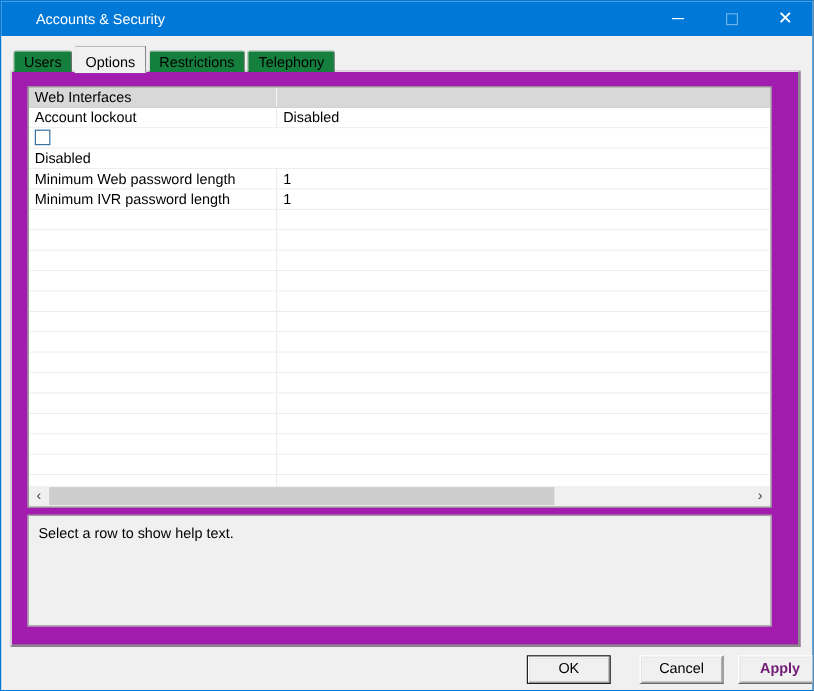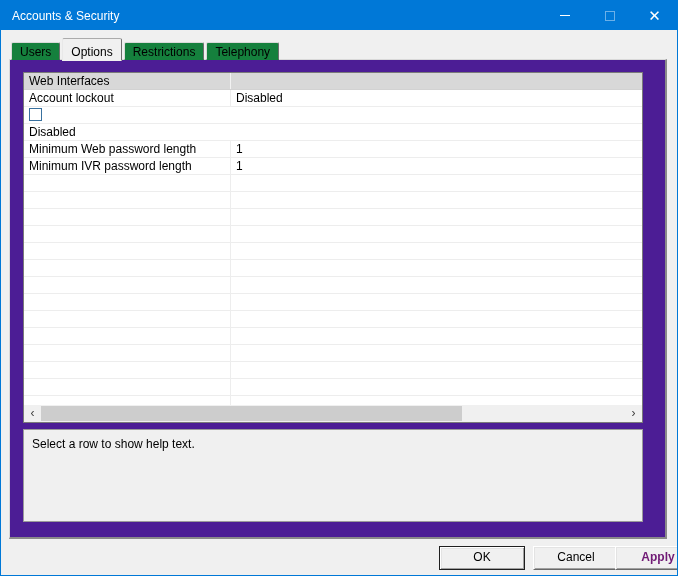--- a/index.html
+++ b/index.html
@@ -4,36 +4,36 @@
 <style>
   html,body { margin:0; padding:0; background:#444; }
   .window {
     position:relative; width:678px; height:576px; box-sizing:border-box;
     background:#F0F0F0; border:1px solid #0078D7; overflow:hidden;
     font-family:"Liberation Sans", sans-serif; font-size:12px; color:#000;
   }
   
   .titlebar { position:absolute; left:0; top:0; right:0; height:29px; background:#0078D7;
     display:flex; align-items:center; }
-  .titlebar .title { color:#FFFFFF; font-size:12px; padding-left:11px; white-space:nowrap; }
+  .titlebar .title { color:#FFFFFF; font-size:12px; padding-left:29px; white-space:nowrap; }
   .caption-buttons { margin-left:auto; display:flex; height:100%; }
   .caption-btn { width:45px; height:100%; display:flex; align-items:center; justify-content:center; }
   .glyph-min { width:10px; height:1px; background:#FFFFFF; }
   .glyph-max { width:8px; height:8px; border:1px solid rgba(255,255,255,0.42); }
   .glyph-close { color:#FFFFFF; font-size:15px; line-height:15px; }
   
   .tabbar { position:absolute; left:10px; top:36px; height:23px; display:flex; align-items:flex-end; z-index:3; }
   .tab { box-sizing:border-box; height:18px; padding:1px 8px 0 8px; margin-right:2px; background:#15803d;
     border:1px solid; border-color:#D9D9D9 #6E6E6E transparent #D9D9D9; border-radius:2px 2px 0 0;
     line-height:16px; white-space:nowrap; }
   .tab.selected { height:23px; margin-bottom:-1px; padding-top:5px; z-index:4; position:relative;
     border-color:#ABABAB #6E6E6E transparent #E8E8E8; background:#F0F0F0; }
   
   .tabpage { position:absolute; left:8px; top:58px; width:658px; height:480px; box-sizing:border-box;
-    background:#4c1d95; border-top:1px solid #D9D9D9; border-left:1px solid #D9D9D9;
+    background:#a21caf; border-top:1px solid #D9D9D9; border-left:1px solid #D9D9D9;
     border-right:2px solid #8A8A8A; border-bottom:2px solid #8A8A8A; z-index:2; }
   
   .grid { position:absolute; left:13px; top:12px; width:620px; height:351px; box-sizing:border-box;
     background:#FFFFFF; border:1px solid #7A7A7A; overflow:hidden; }
   .grid-rows { position:absolute; left:0; top:0; right:0; bottom:17px; overflow:hidden; }
   .grid-row { display:flex; height:17px; box-sizing:border-box; border-bottom:1px solid #EDEDED; background:#FFFFFF; }
   .grid-row.section-row { background:#D8D8D8; border-bottom:1px solid #D2D2D2; }
   .grid-row.section-row .cell.name { border-right:1px solid #F2F2F2; }
   .cell { box-sizing:border-box; line-height:16px; white-space:nowrap; overflow:hidden; }
   .cell.name { width:207px; padding-left:5px; border-right:1px solid #EDEDED; }
@@ -44,21 +44,21 @@
   .hscroll { position:absolute; left:0; right:0; bottom:0; height:17px; background:#F0F0F0; }
   .scroll-arrow { position:absolute; top:0; width:17px; height:17px; display:flex; align-items:center;
     justify-content:center; color:#404040; font-size:12px; line-height:17px; }
   .scroll-arrow.left { left:0; }
   .scroll-arrow.right { right:0; }
   .scroll-thumb { position:absolute; left:17px; top:1px; width:421px; height:15px; background:#CDCDCD; }
   
   .helpbox { position:absolute; left:13px; top:369px; width:620px; height:93px; box-sizing:border-box;
     background:#F0F0F0; border:1px solid #9A9A9A; padding:7px 8px; }
   
-  .btn { position:absolute; top:545px; width:86px; height:24px; box-sizing:border-box; background:#F0F0F0;
+  .btn { position:absolute; top:545px; width:70px; height:24px; box-sizing:border-box; background:#F0F0F0;
     text-align:center; line-height:21px; font-size:12px; }
   .btn.raised { border:1px solid; border-color:#FFFFFF #696969 #696969 #FFFFFF;
     box-shadow: inset 1px 1px 0 #E3E3E3, inset -1px -1px 0 #A0A0A0; margin-left: 12px; }
   .btn.default { border:1px solid #1F1F1F;
     box-shadow: inset 1px 1px 0 #FFFFFF, inset -1px -1px 0 #A0A0A0, inset 2px 2px 0 #E3E3E3; }
   .btn.disabled { color:#701a75;font-weight:bold; }
   .btn-ok { left:438px; }
   .btn-cancel { left:520px; }
   .btn-apply { left:602px; }
 </style>

